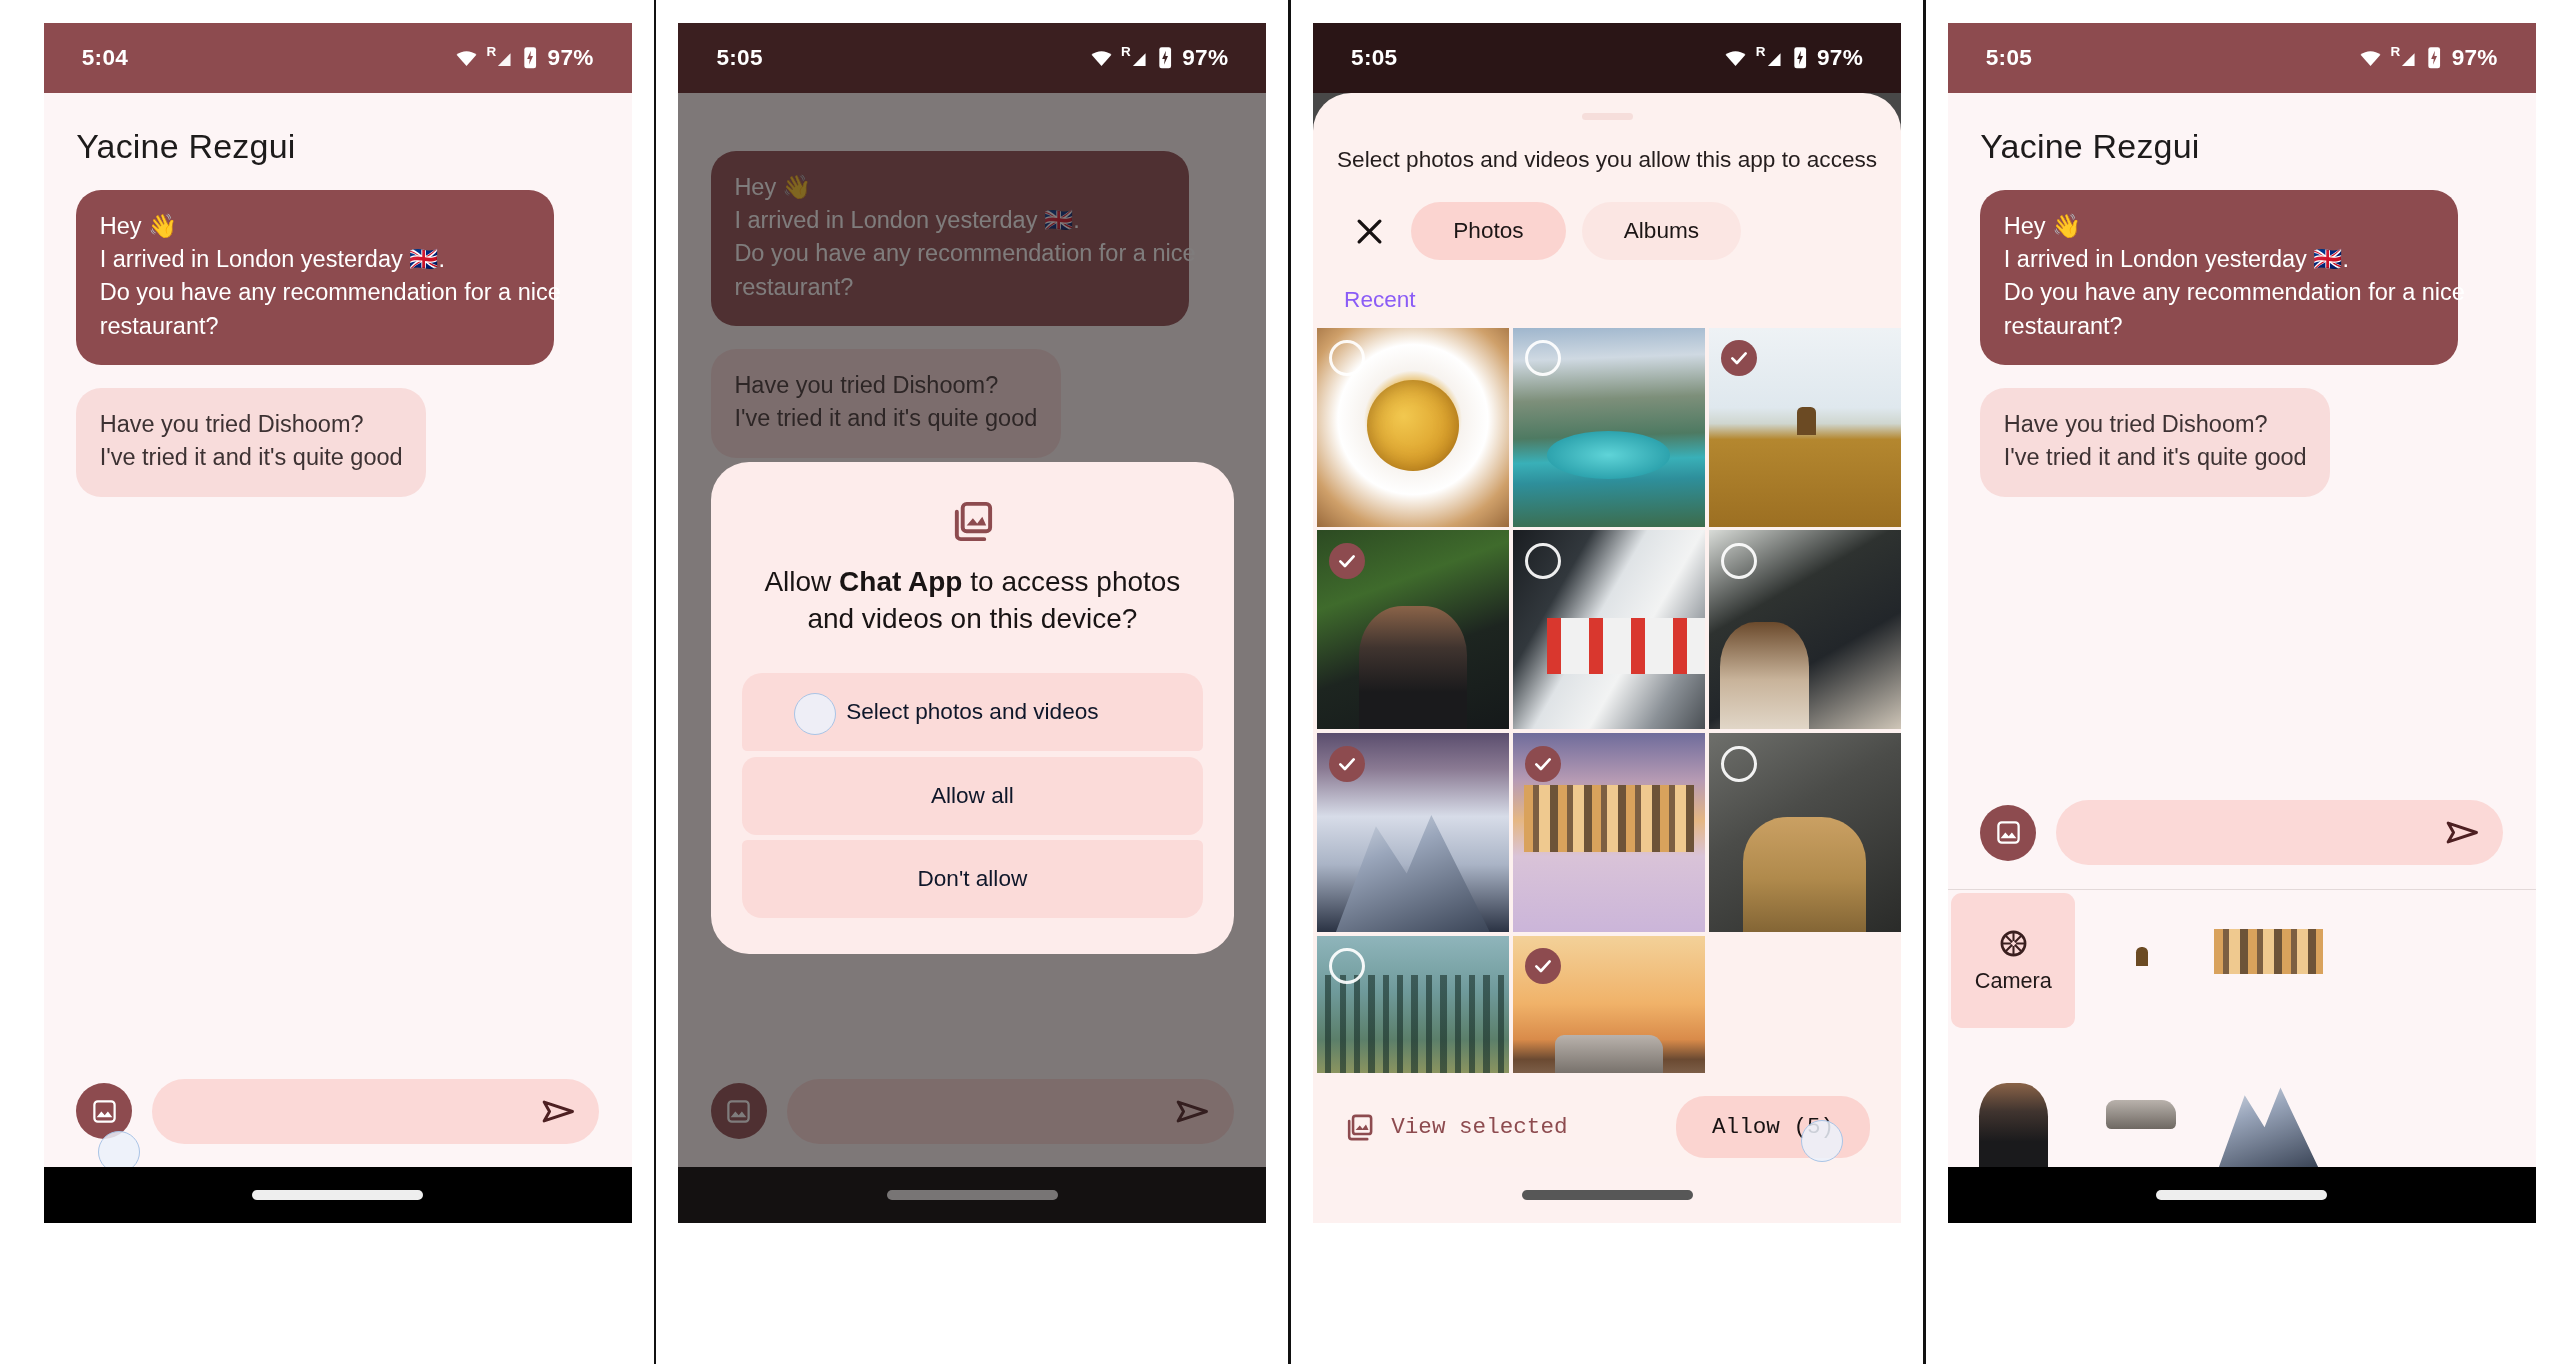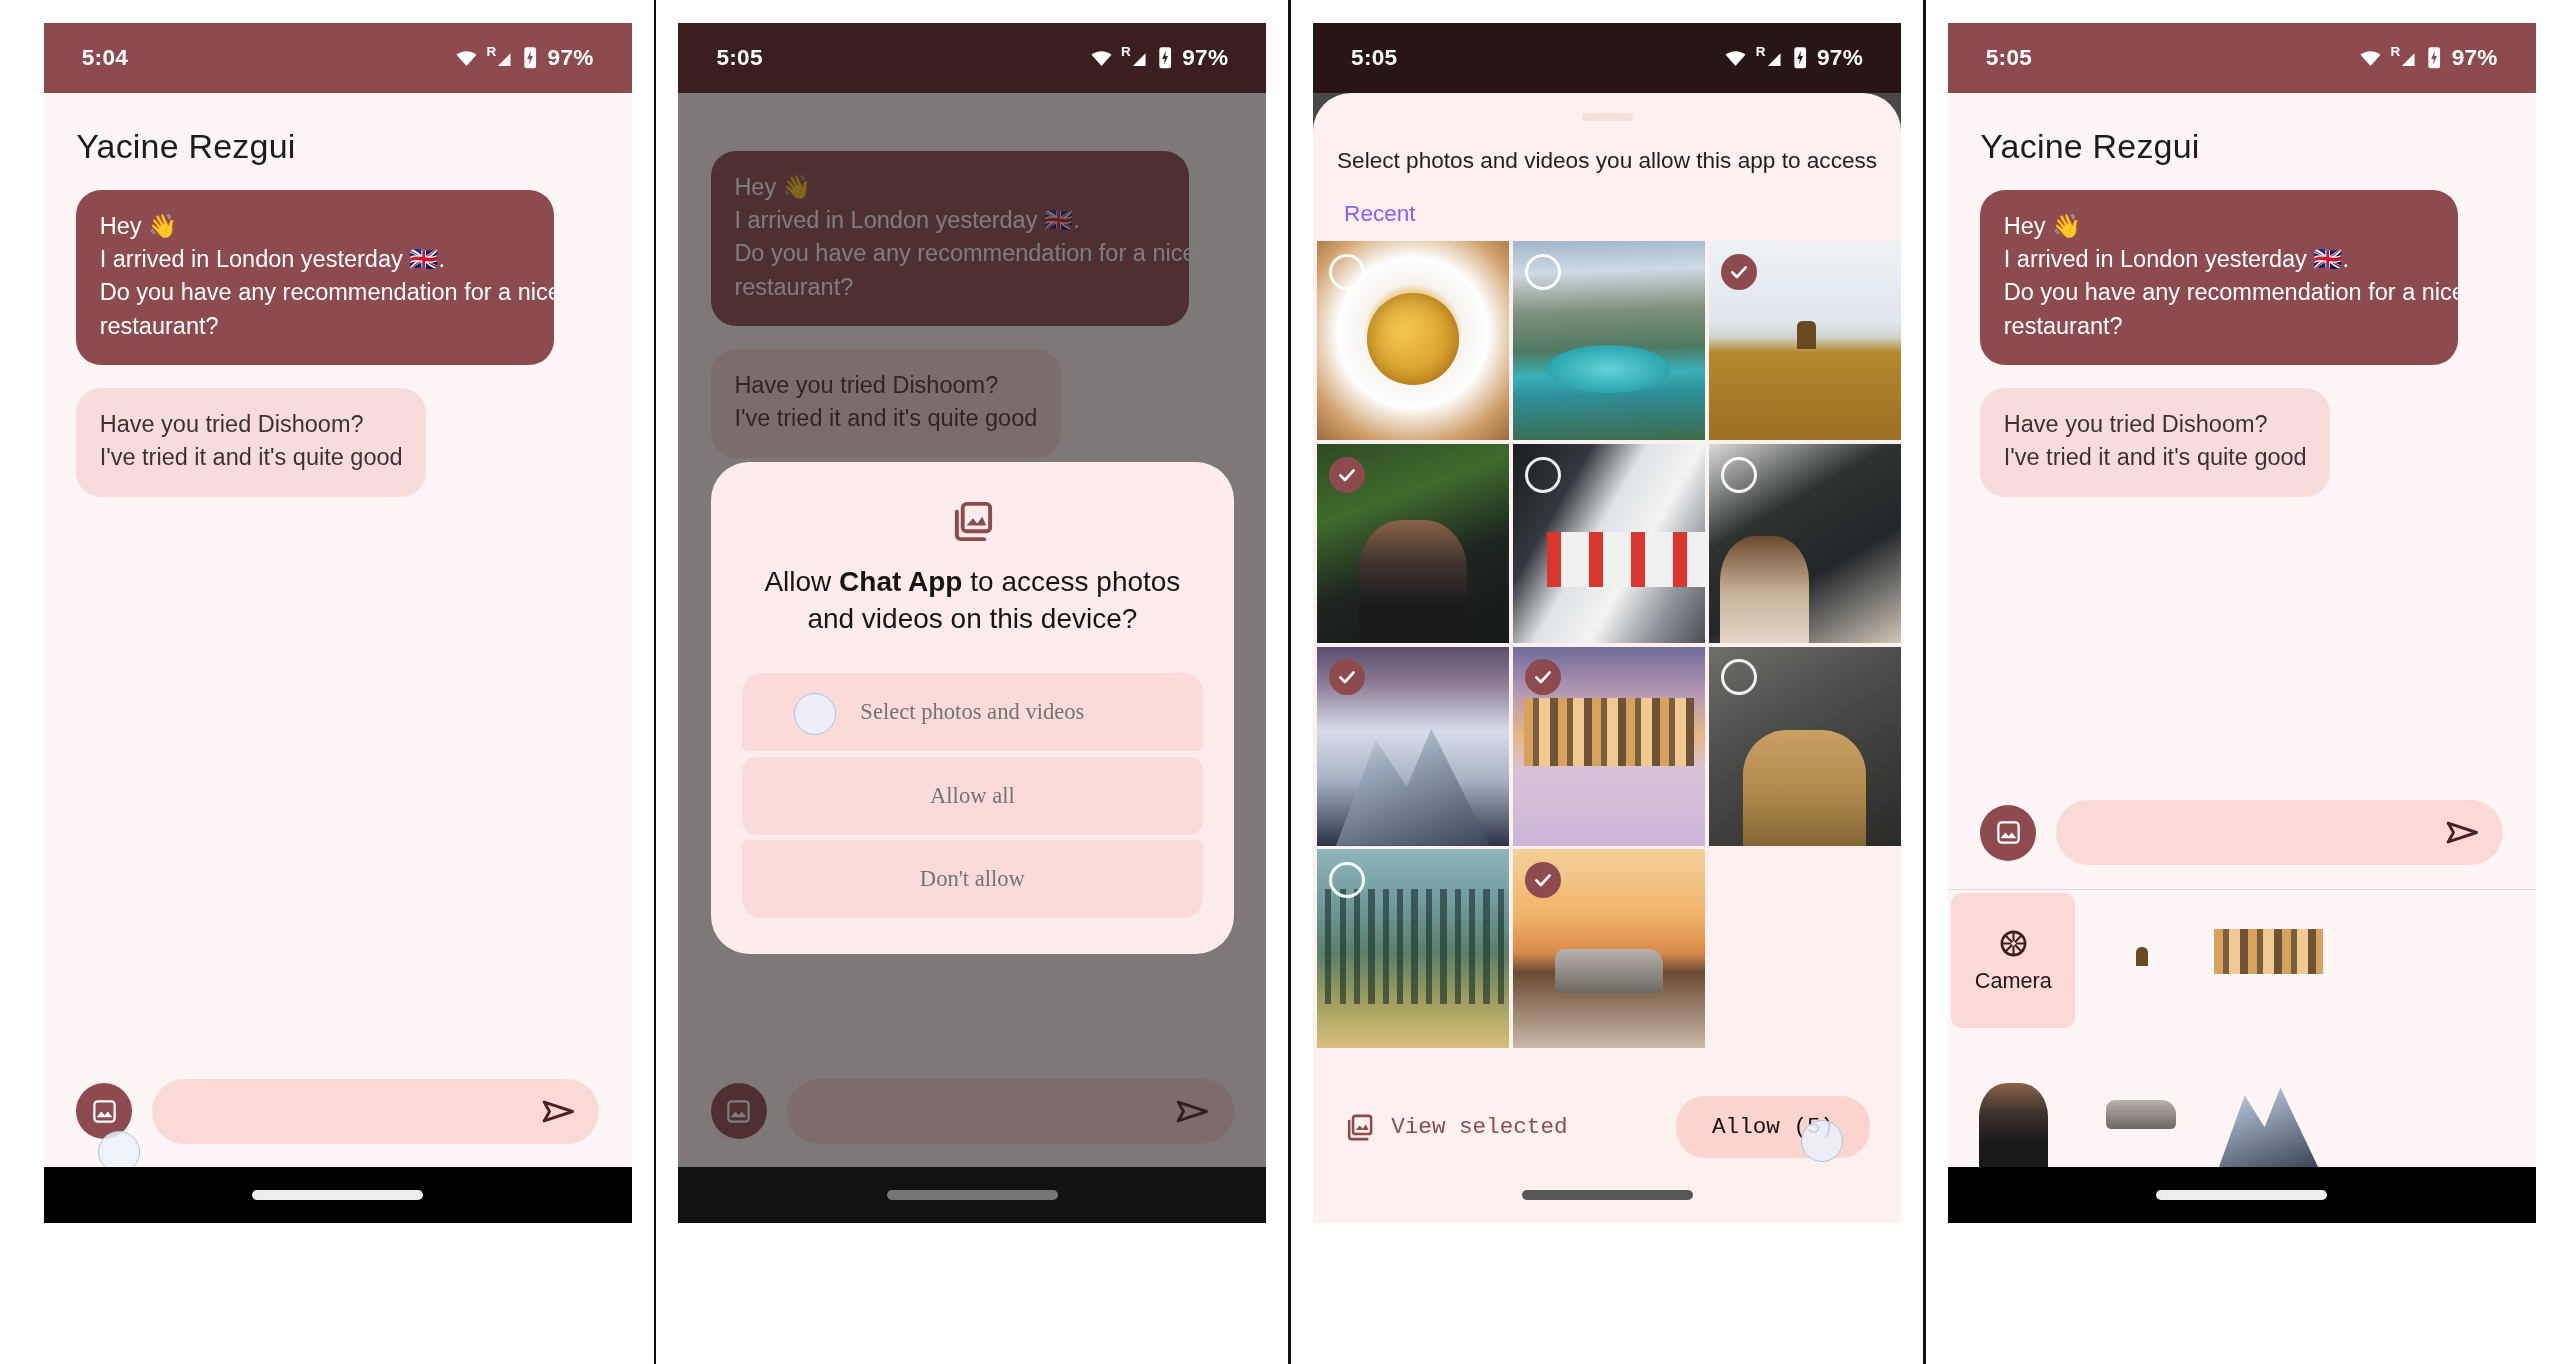--- a/index.html
+++ b/index.html
@@ -115,21 +115,21 @@
   .dlg-icon{ display:flex; justify-content:center; margin-bottom:18px; }
   .dlg-title{
     font-size:28px; line-height:1.33; color:#191414; font-weight:bold;
     padding:0 20px; margin-bottom:36px;
   }
   .dlg-title .reg{ font-weight:normal; }
   .dlg-opts{ display:flex; flex-direction:column; gap:5.4px; }
   .dlg-opt{
     height:78px; border-radius:14.4px; background:#fbdbd9;
     display:flex; align-items:center; justify-content:center;
-    font-size:22.6px; color:#737373; position:relative;font-family:Liberation Serif, serif;
+    font-size:22.6px; color:#0f172a; position:relative;
   }
   .dlg-opt.r1{ border-radius:20px 20px 5.4px 5.4px; }
   .dlg-opt.r3{ border-radius:5.4px 5.4px 20px 20px; }
 
   
   .picker{
     position:absolute; left:0; right:0; top:70px; bottom:0;
     background:#fdf1ef; border-radius:38px 38px 0 0;
     z-index:7; display:flex; flex-direction:column; overflow:hidden;
   }
@@ -403,20 +403,33 @@
               <path d="M6.6 4 3.4 11h2.2l-.6 5 3.4-7.4H6.2z" fill="#2a1516"></path>
             </svg>
           <span class="sb-batt-txt">97%</span>
         </span>
       </div>
 
       <div class="picker">
         <div class="grabber"></div>
         <div class="pick-sub">Select photos and videos you allow this app to access</div>
 
+        <div class="pick-tabs">
+          <div class="closebtn">
+            <svg width="31" height="31" viewBox="0 0 24 24">
+                <path d="M4 4 20 20M20 4 4 20" stroke="#171212" stroke-width="2.6" stroke-linecap="round"></path>
+              </svg>
+          </div>
+          <div class="tab sel">
+              <span>Photos</span>
+            </div>
+          <div class="tab unsel">
+              <span>Albums</span>
+            </div>
+        </div>
 
         <div class="pick-section">Recent</div>
 
         <div class="grid">
           <div class="cell">
               <div class="art ph-pasta"></div>
               <div class="chk off"></div>
             </div>
           <div class="cell">
               <div class="art ph-lake"></div>

